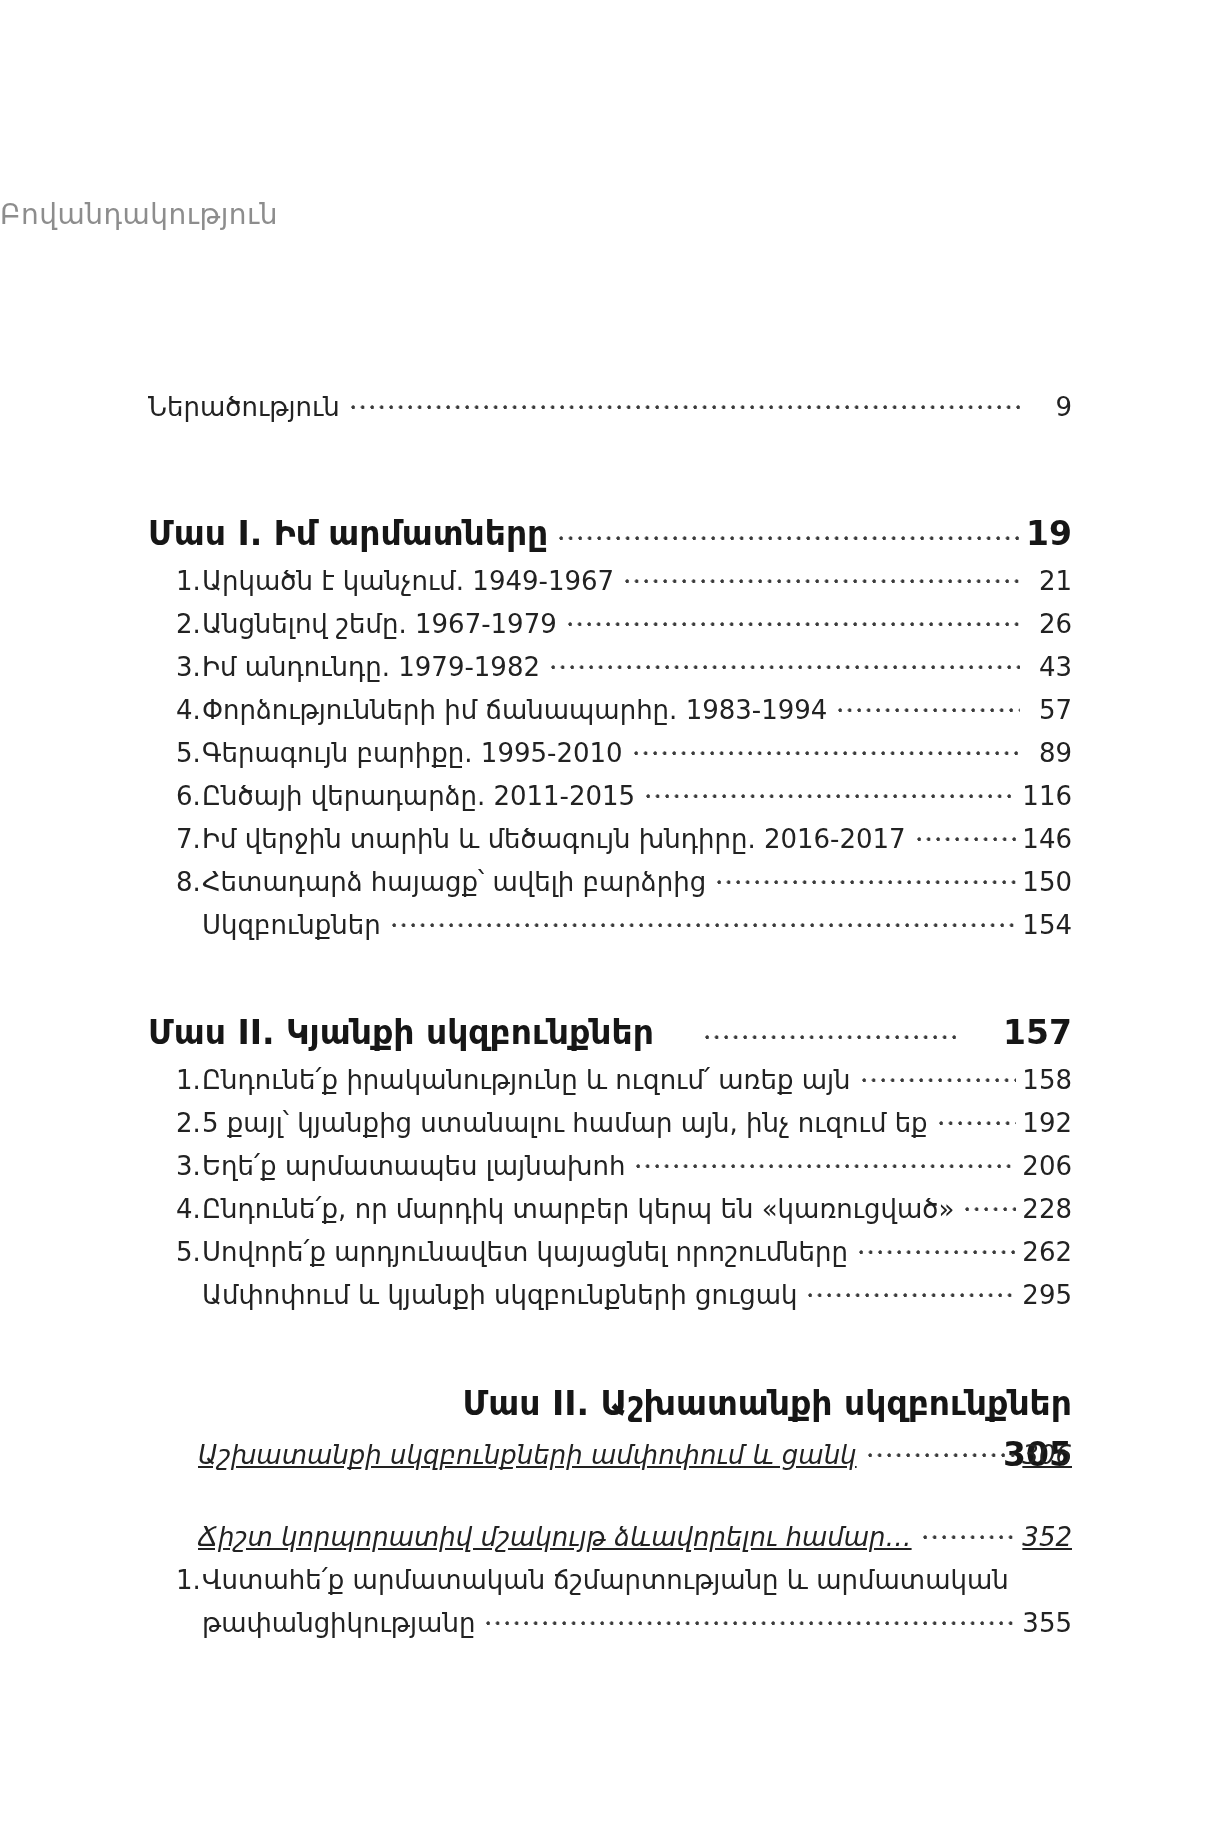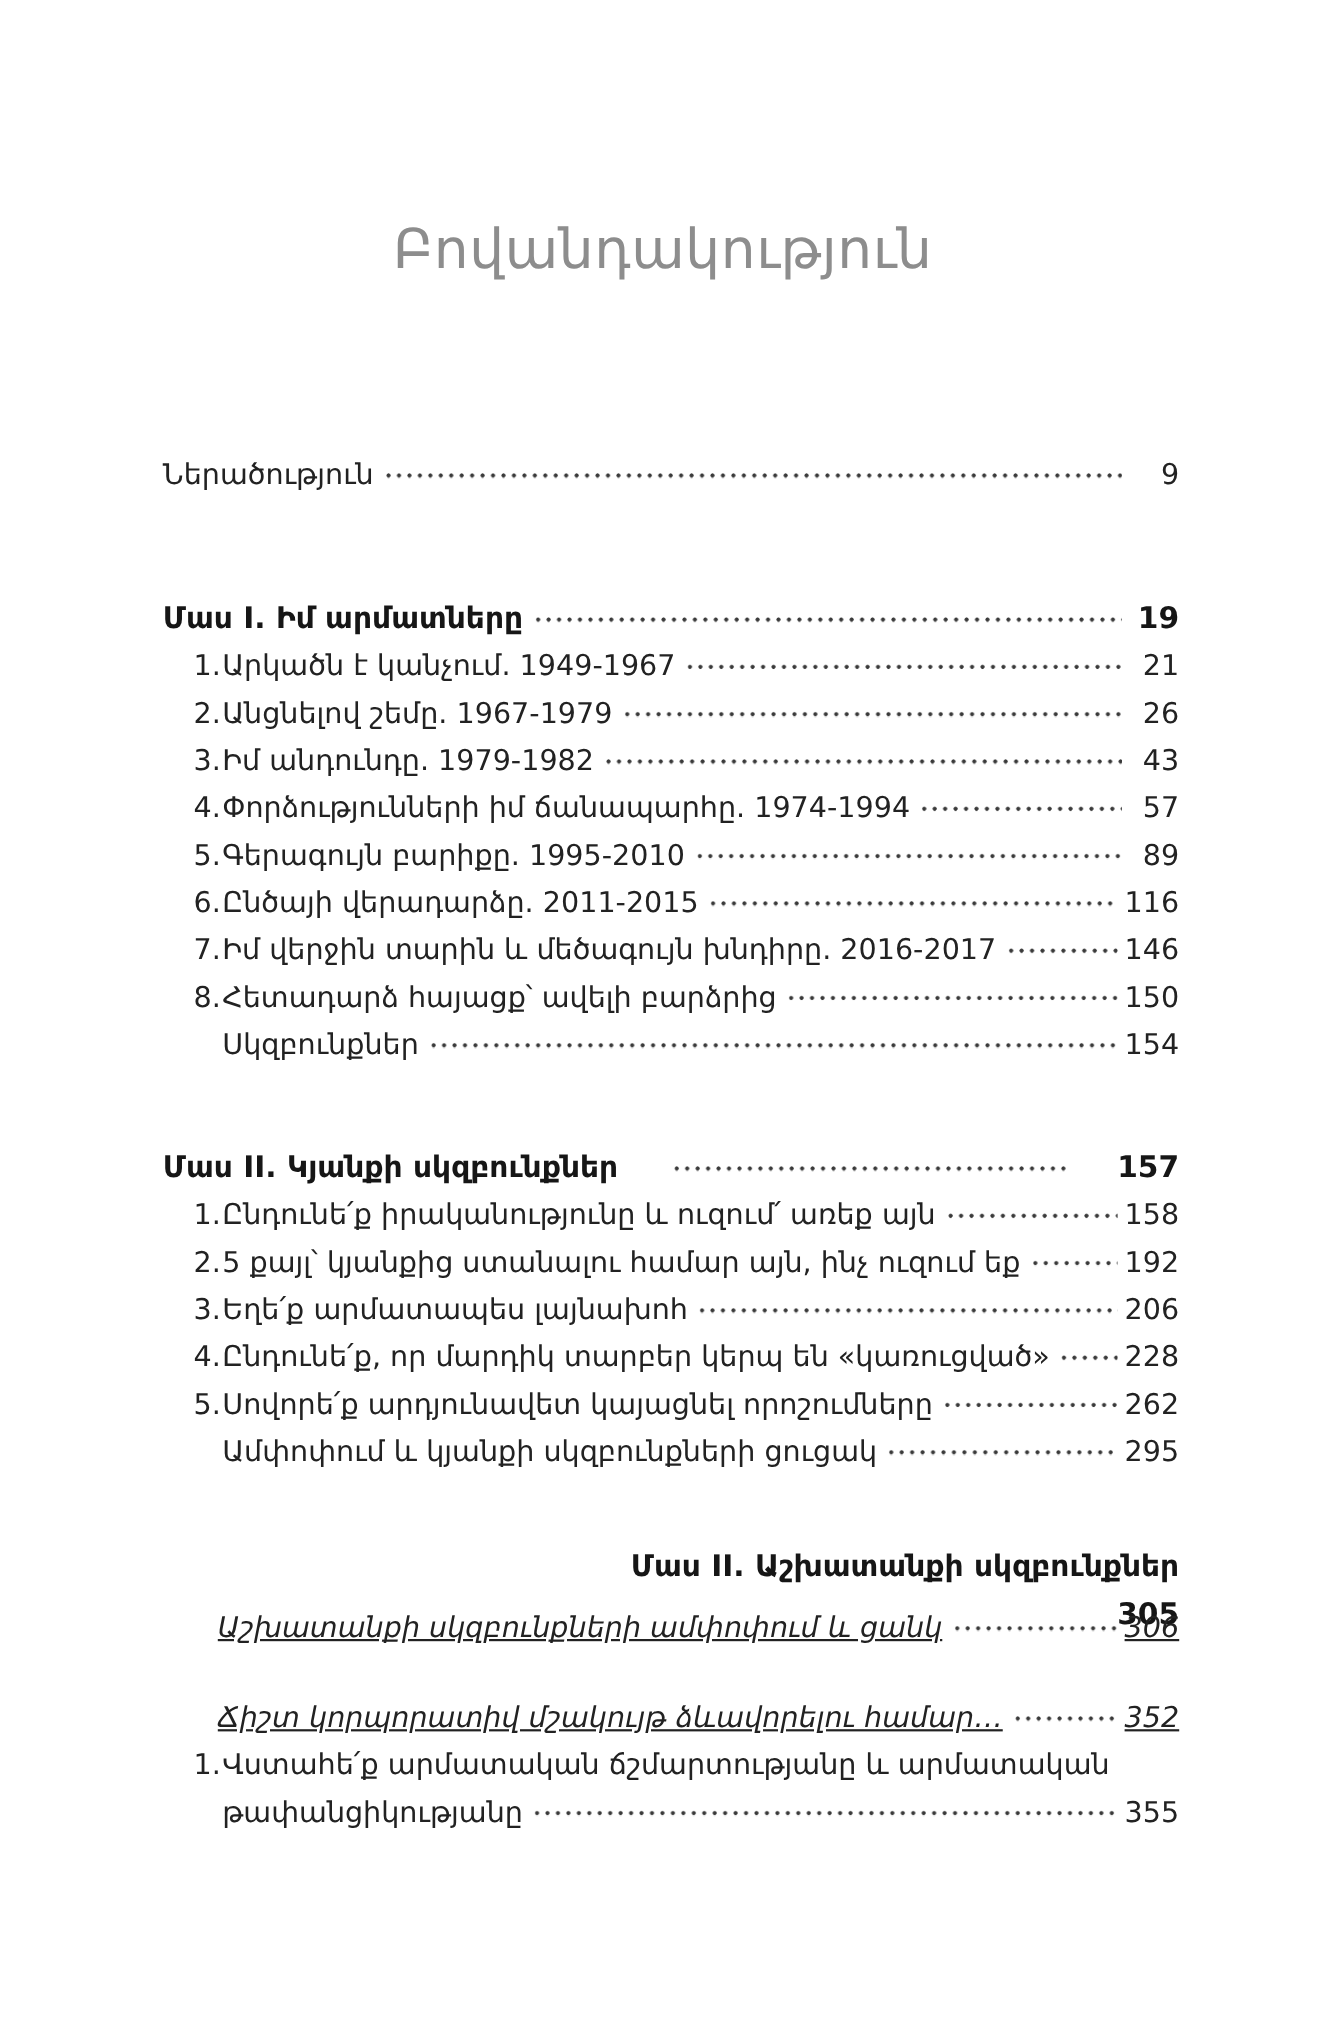--- a/index.html
+++ b/index.html
@@ -6,39 +6,39 @@
   body {
     width: 1205px;
     height: 1835px;
     background: #ffffff;
     font-family: "DejaVu Sans", sans-serif;
     color: #222222;
     overflow: hidden;
   }
   .page-title {
     margin: 198px 0 0 0;
-    text-align: center;
-    font-size: 50px;
+    text-align: left;
+    font-size: 28px;
     font-weight: 400;
     letter-spacing: 0.5px;
     color: #8d8d8d;
   }
   .toc {
     margin: 148px 133px 0 148px; 
   }
   .row {
     display: flex;
     align-items: flex-end;
     height: 43px;
     font-size: 26px;
     white-space: nowrap;
   }
   .row.sec {
     font-weight: bold;
-    font-size: 27px;
+    font-size: 33px;
     color: #161616;
   }
   .row.it { font-style: italic; text-decoration: underline; }
   .num {
     flex: none;
     width: 54px;
     padding-left: 28px;
     box-sizing: border-box;
   }
   .ind { padding-left: 54px; }
@@ -99,21 +99,21 @@
 
   <div class="row">
     <span class="num">3.</span>
     <span class="label">Իմ անդունդը. 1979-1982</span>
     <span class="dots"></span>
     <span class="page">43</span>
   </div>
 
   <div class="row">
     <span class="num">4.</span>
-    <span class="label">Փորձությունների իմ ճանապարհը. 1974-1994</span>
+    <span class="label">Փորձությունների իմ ճանապարհը. 1983-1994</span>
     <span class="dots"></span>
     <span class="page">57</span>
   </div>
 
   <div class="row">
     <span class="num">5.</span>
     <span class="label">Գերագույն բարիքը. 1995-2010</span>
     <span class="dots"></span>
     <span class="page">89</span>
   </div>

